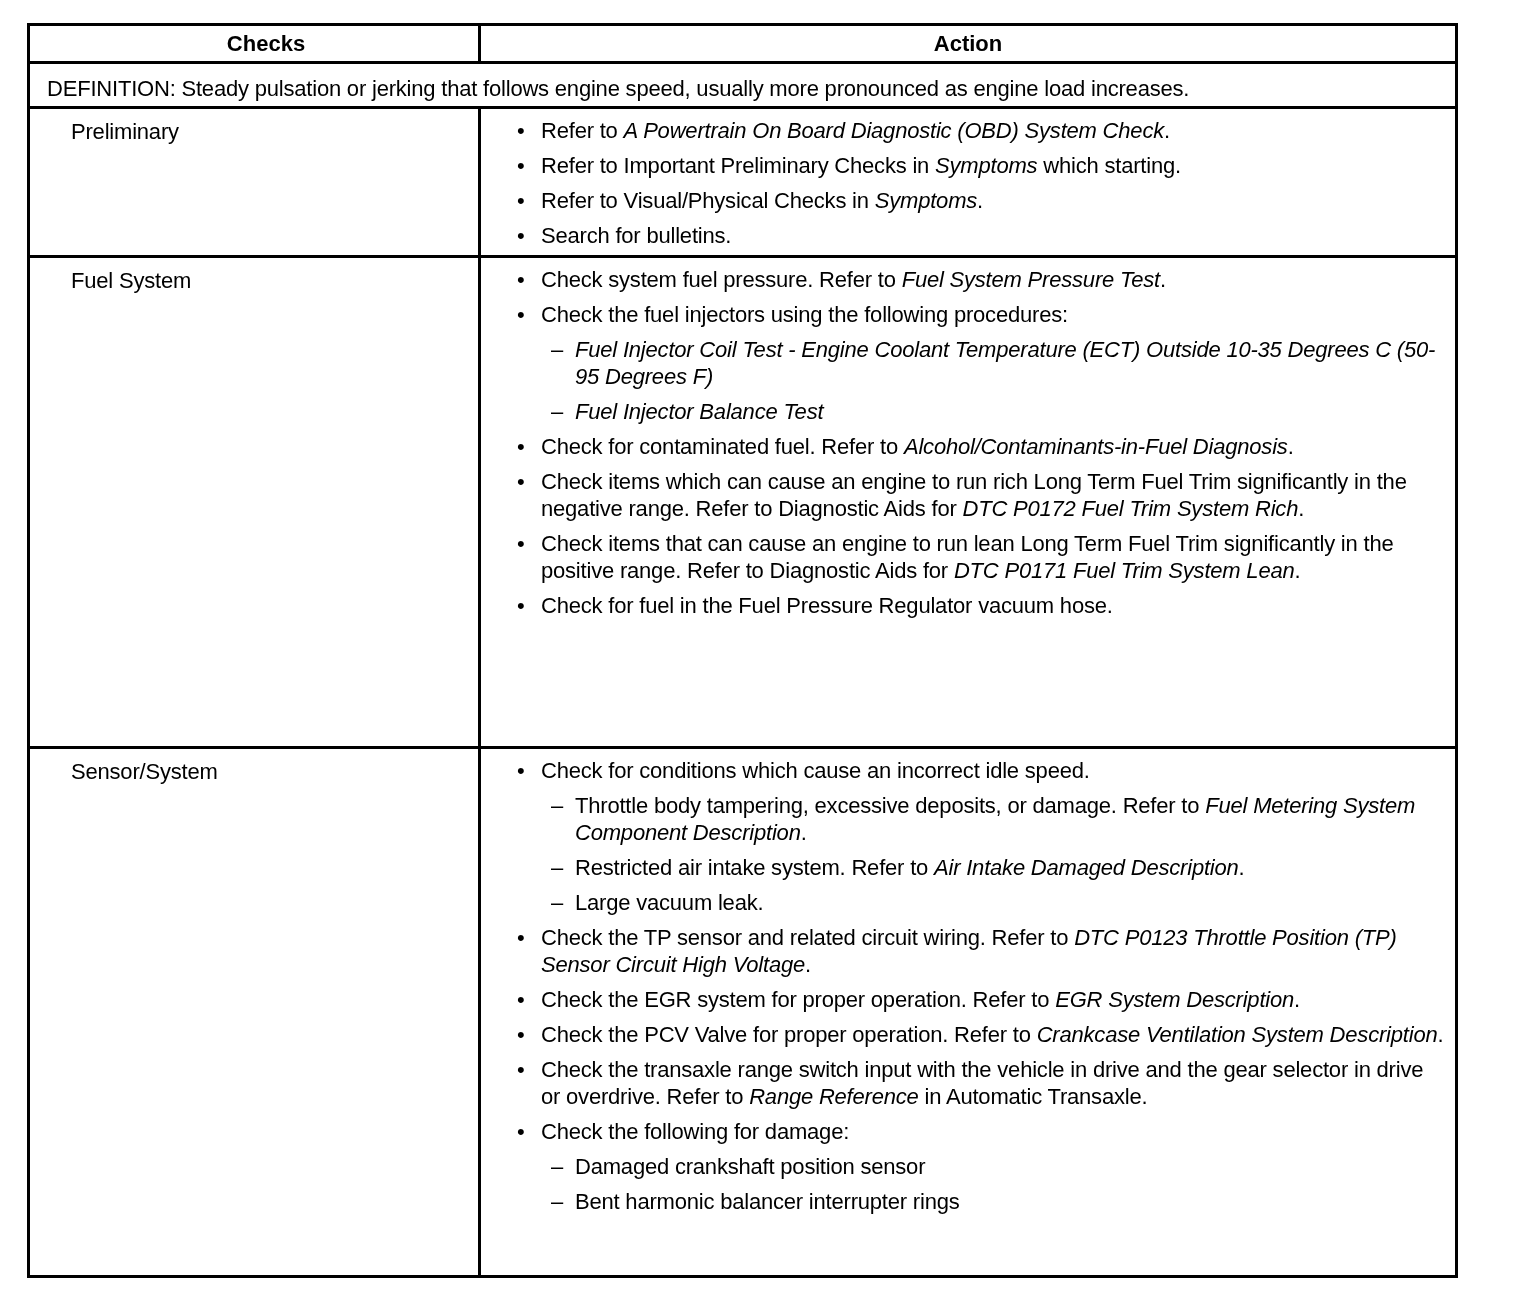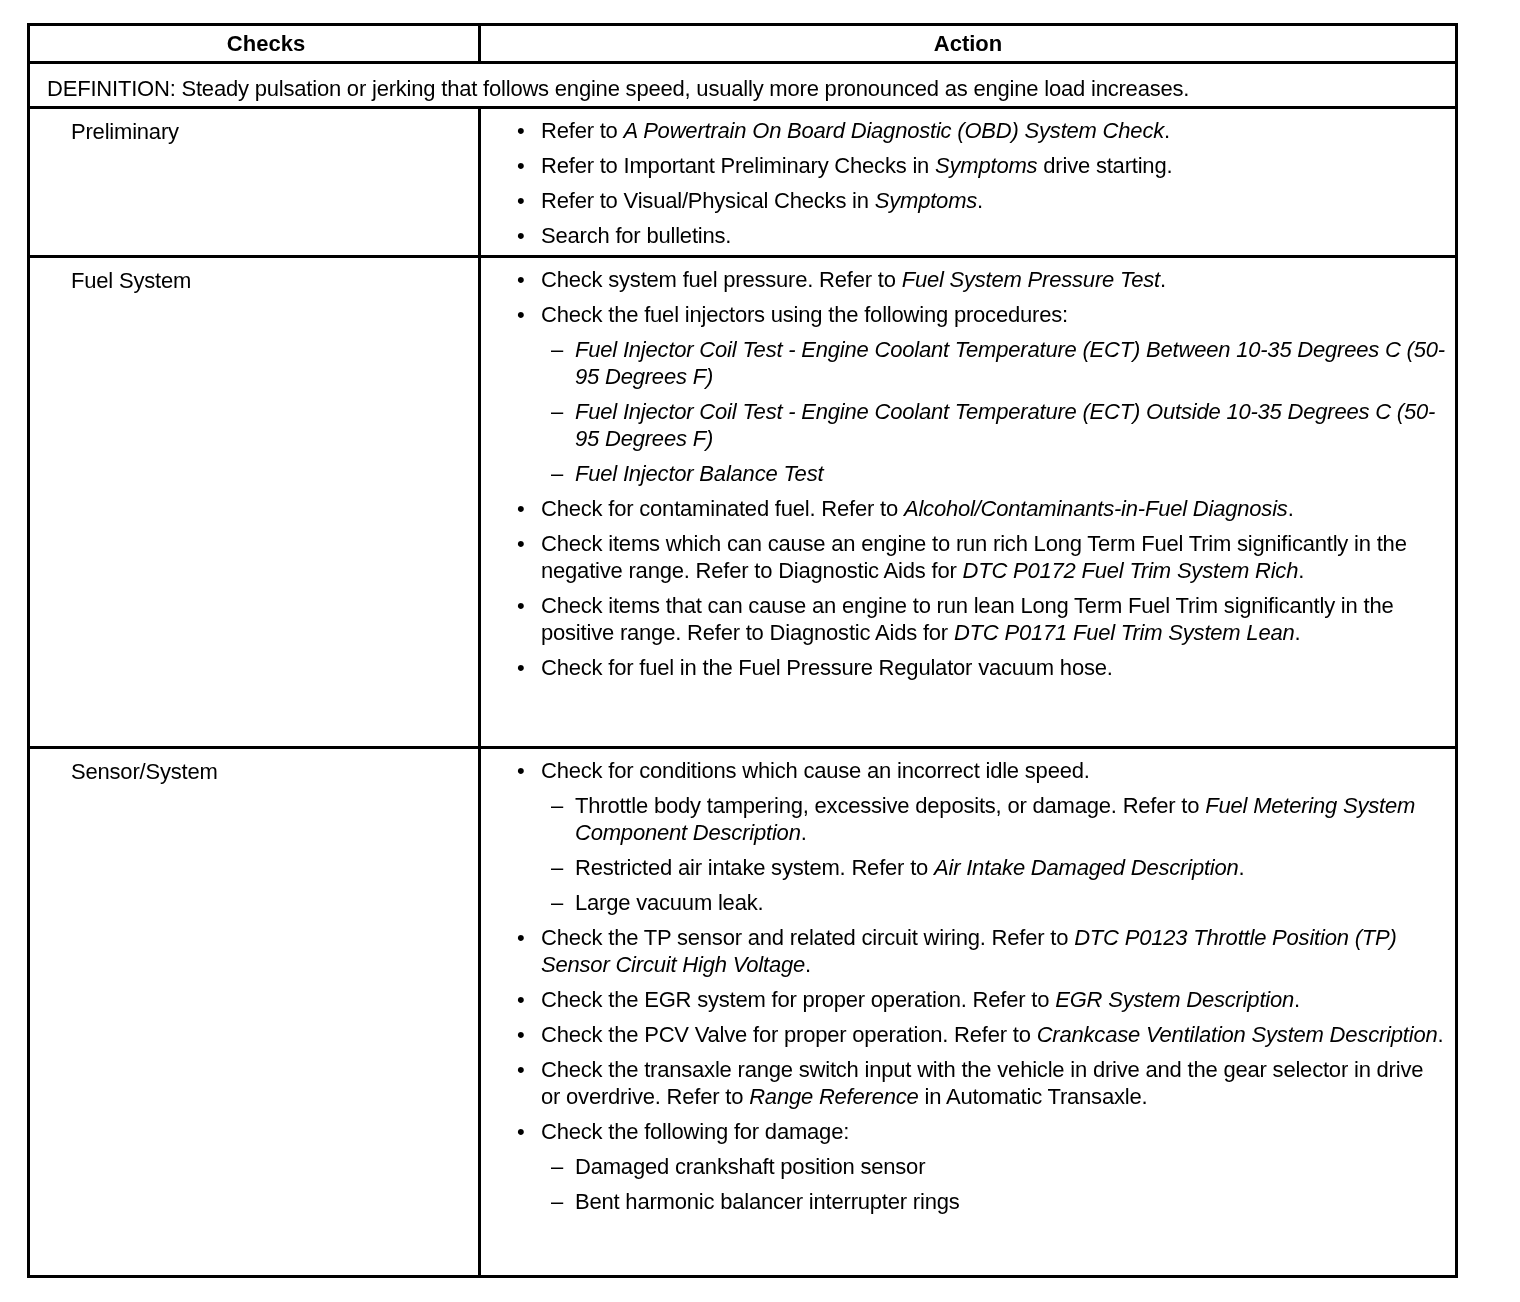--- a/index.html
+++ b/index.html
@@ -34,35 +34,34 @@
   <div class="row" style="top:38px;height:45px;">
     <div class="def">DEFINITION: Steady pulsation or jerking that follows engine speed, usually more pronounced as engine load increases.</div>
   </div>
   <div class="row" style="top:83px;height:149px;">
     <div class="col-checks">
         <div class="cell-text">Preliminary</div>
       </div>
     <div class="col-action">
         <ul class="items">
           <li><span>Refer to </span><i>A Powertrain On Board Diagnostic (OBD) System Check</i><span>.</span></li>
-          <li><span>Refer to Important Preliminary Checks in </span><i>Symptoms</i><span> drive starting.</span></li>
+          <li><span>Refer to Important Preliminary Checks in </span><i>Symptoms</i><span> which starting.</span></li>
           <li><span>Refer to Visual/Physical Checks in </span><i>Symptoms</i><span>.</span></li>
           <li><span>Search for bulletins.</span></li>
         </ul>
       </div>
   </div>
   <div class="row" style="top:232px;height:491px;">
     <div class="col-checks">
         <div class="cell-text">Fuel System</div>
       </div>
     <div class="col-action">
         <ul class="items">
           <li><span>Check system fuel pressure. Refer to </span><i>Fuel System Pressure Test</i><span>.</span></li>
           <li><span>Check the fuel injectors using the following procedures:</span><ul class="sub">
-              <li><i>Fuel Injector Coil Test - Engine Coolant Temperature (ECT) Between 10-35 Degrees C (50-95 Degrees F)</i></li>
               <li><i>Fuel Injector Coil Test - Engine Coolant Temperature (ECT) Outside 10-35 Degrees C (50-95 Degrees F)</i></li>
               <li><i>Fuel Injector Balance Test</i></li>
             </ul></li>
           <li><span>Check for contaminated fuel. Refer to </span><i>Alcohol/Contaminants-in-Fuel Diagnosis</i><span>.</span></li>
           <li><span>Check items which can cause an engine to run rich Long Term Fuel Trim significantly in the negative range. Refer to Diagnostic Aids for </span><i>DTC P0172 Fuel Trim System Rich</i><span>.</span></li>
           <li><span>Check items that can cause an engine to run lean Long Term Fuel Trim significantly in the positive range. Refer to Diagnostic Aids for </span><i>DTC P0171 Fuel Trim System Lean</i><span>.</span></li>
           <li><span>Check for fuel in the Fuel Pressure Regulator vacuum hose.</span></li>
         </ul>
       </div>
   </div>

